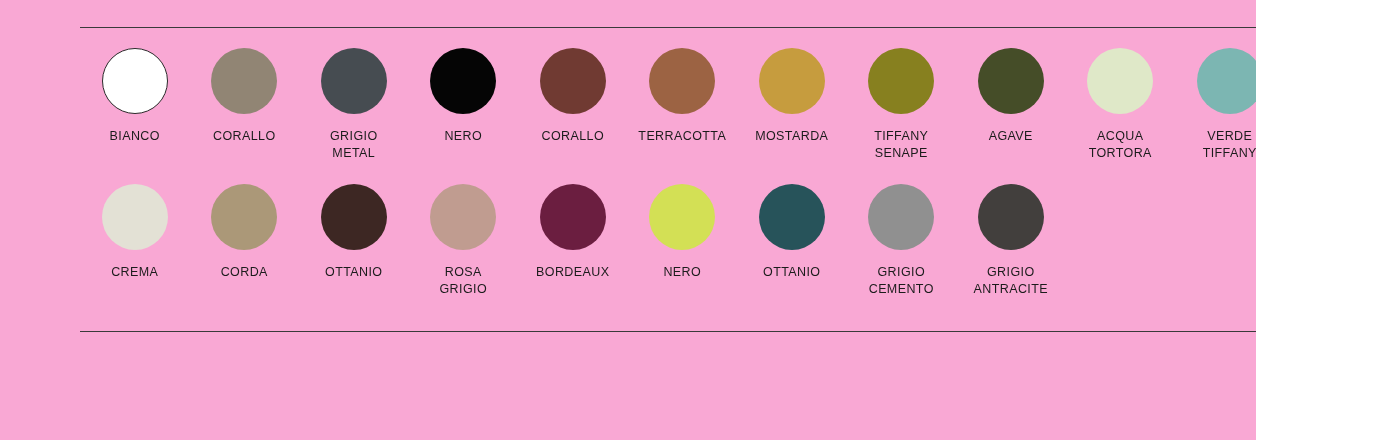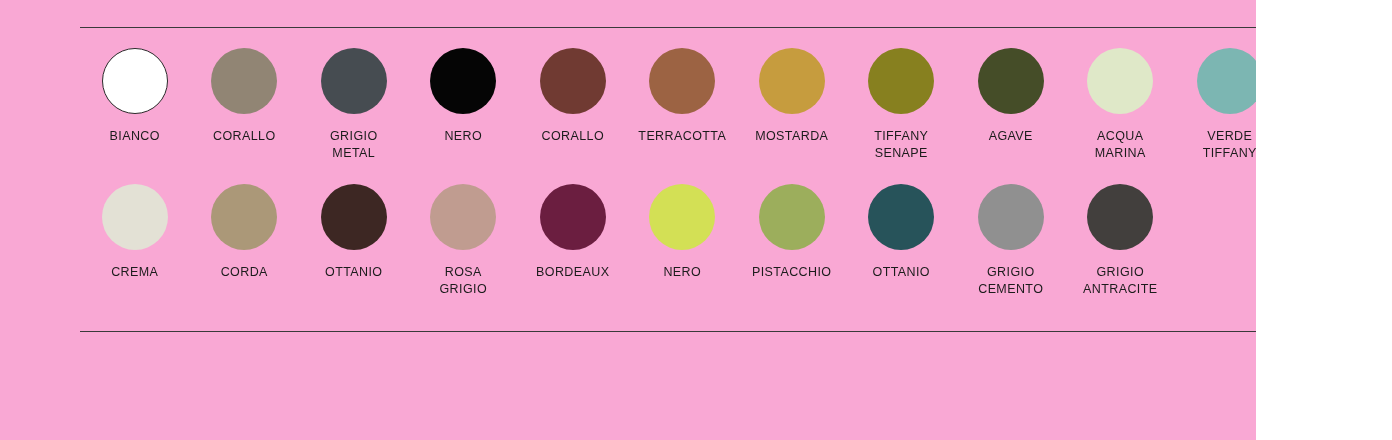--- a/index.html
+++ b/index.html
@@ -113,21 +113,21 @@
           <div class="swatch-label">TIFFANY
 SENAPE</div>
         </div>
         <div class="swatch">
           <div class="swatch-dot" style="background: rgb(69, 77, 40);"></div>
           <div class="swatch-label">AGAVE</div>
         </div>
         <div class="swatch">
           <div class="swatch-dot" style="background: rgb(223, 232, 200);"></div>
           <div class="swatch-label">ACQUA
-MARINA</div>
+TORTORA</div>
         </div>
         <div class="swatch">
           <div class="swatch-dot" style="background: rgb(124, 182, 178);"></div>
           <div class="swatch-label">VERDE
 TIFFANY</div>
         </div>
       </div>
     <div class="swatch-row" id="swatch-row-2">
         <div class="swatch">
           <div class="swatch-dot" style="background: rgb(227, 225, 213);"></div>
@@ -148,24 +148,20 @@
         </div>
         <div class="swatch">
           <div class="swatch-dot" style="background: rgb(107, 30, 64);"></div>
           <div class="swatch-label">BORDEAUX</div>
         </div>
         <div class="swatch">
           <div class="swatch-dot" style="background: rgb(211, 224, 85);"></div>
           <div class="swatch-label">NERO</div>
         </div>
         <div class="swatch">
-          <div class="swatch-dot" style="background: rgb(156, 174, 92);"></div>
-          <div class="swatch-label">PISTACCHIO</div>
-        </div>
-        <div class="swatch">
           <div class="swatch-dot" style="background: rgb(39, 83, 90);"></div>
           <div class="swatch-label">OTTANIO</div>
         </div>
         <div class="swatch">
           <div class="swatch-dot" style="background: rgb(144, 144, 144);"></div>
           <div class="swatch-label">GRIGIO
 CEMENTO</div>
         </div>
         <div class="swatch">
           <div class="swatch-dot" style="background: rgb(66, 63, 61);"></div>

